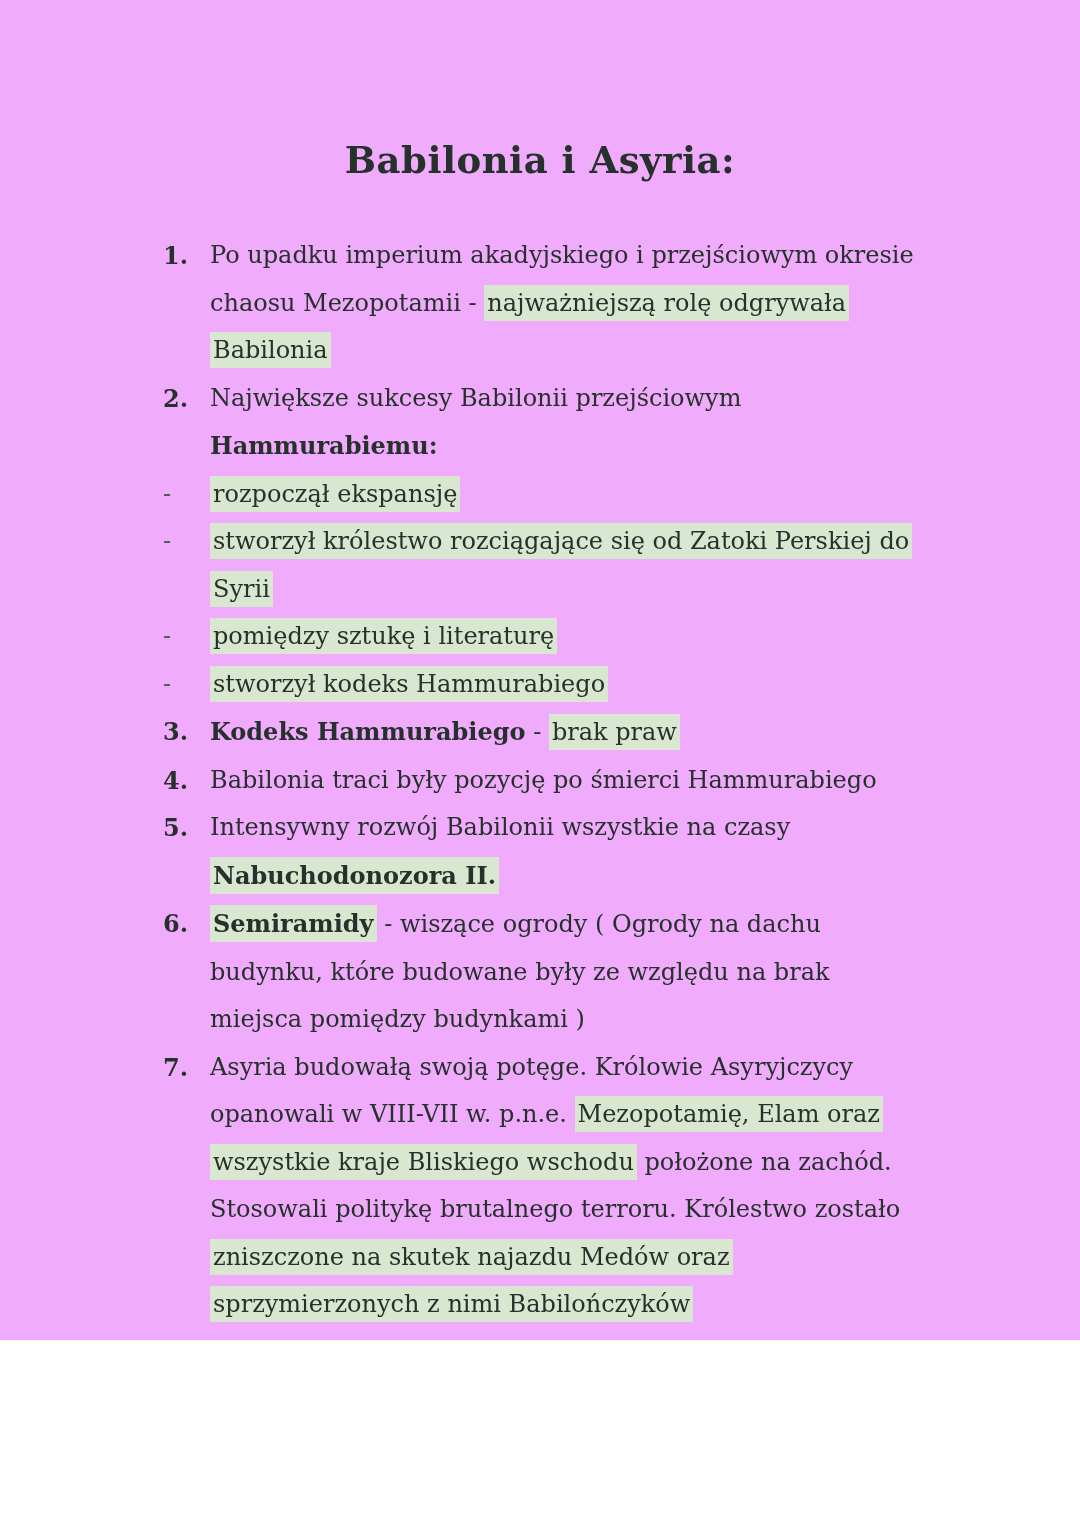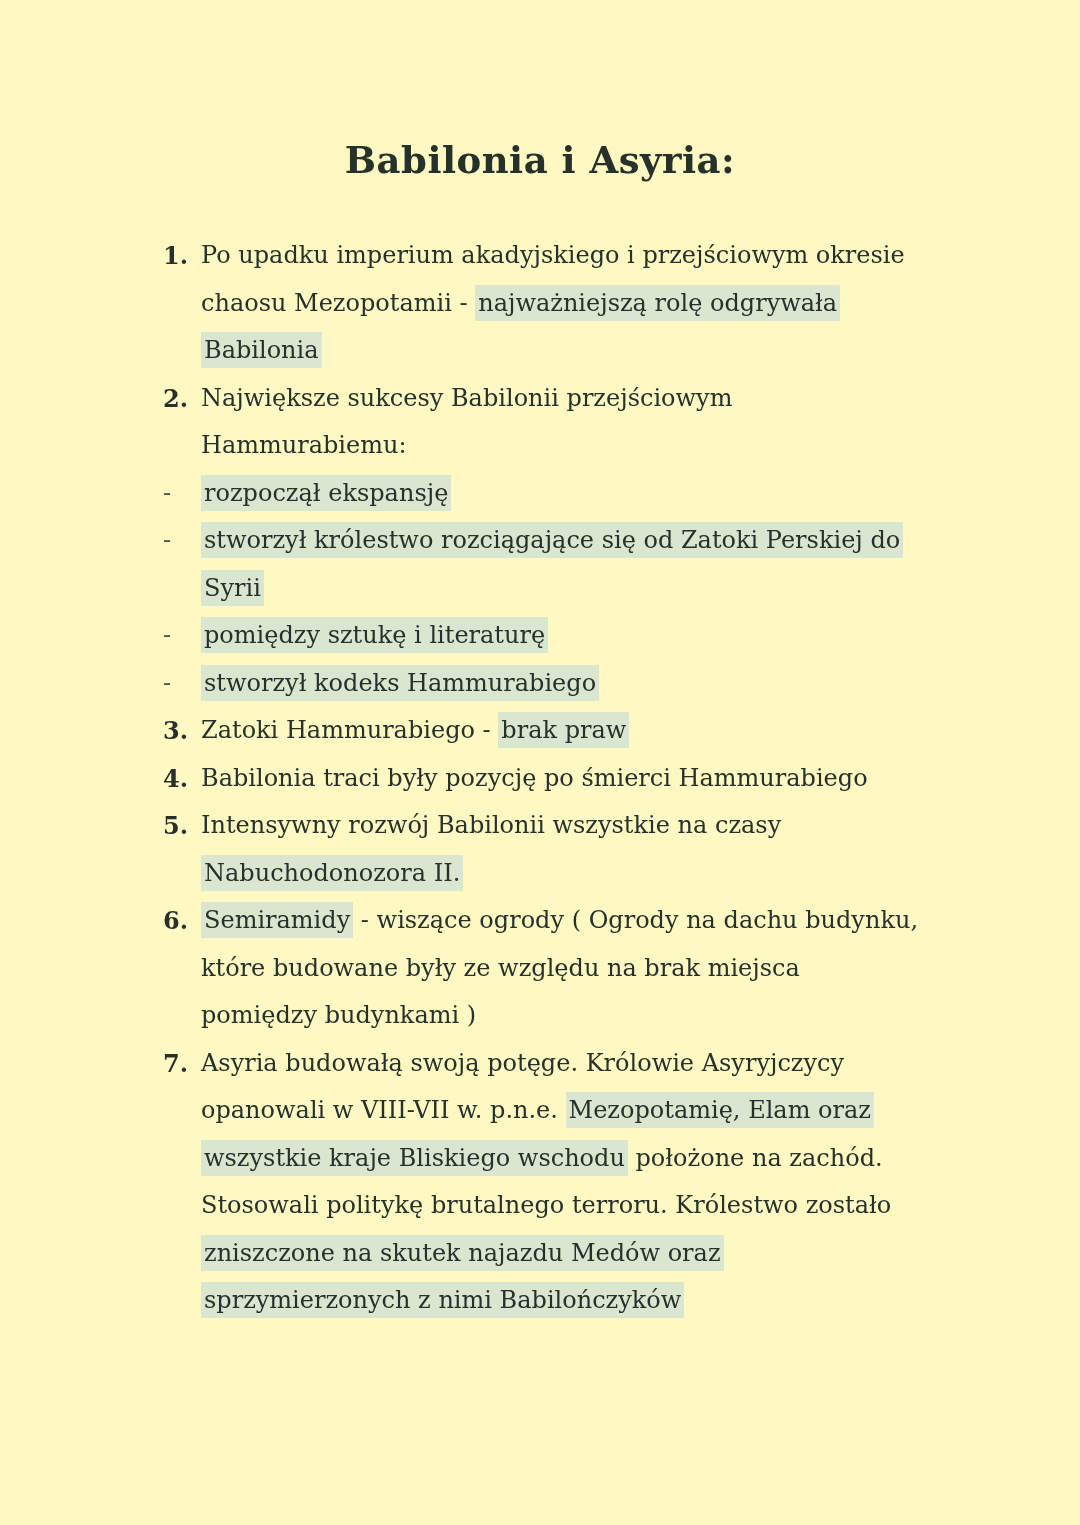--- a/index.html
+++ b/index.html
@@ -3,22 +3,22 @@
 <meta charset="utf-8">
 <style>
   html, body {
     margin: 0;
     padding: 0;
     background: #ffffff;
   }
   .page {
     position: relative;
     width: 1080px;
-    height: 1525px;
-    background: #fef9c3;
+    height: 1340px;
+    background: #f0abfc;
     font-family: "DejaVu Serif", "Liberation Serif", serif;
     color: var(--text-color, #26312b);
     box-sizing: border-box;
     overflow: hidden;
   }
   .title {
     text-align: center;
     padding-top: 138px;
     font-size: 37px;
     font-weight: 700;
@@ -38,29 +38,30 @@
     width: 38px;
     flex: 0 0 38px;
     font-weight: 700;
   }
   .marker.dash {
     font-weight: 400;
     color: #4a554f;
   }
   .text {
     flex: 1;
+    margin-left: 9px;
   }
   .hl {
     background: var(--hl-color, #d9e7d1);
     padding: 4px 3px;
     box-decoration-break: clone;
     -webkit-box-decoration-break: clone;
   }
   .b {
-    font-weight: 400;
+    font-weight: 700;
   }
 </style>
 </head>
 <body>
 
 <div class="page">
   <div class="title">Babilonia i Asyria:</div>
   <div class="list">
       <div class="item">
         <span class="marker">1.</span>
@@ -81,21 +82,21 @@
       <div class="item">
         <span class="marker dash">-</span>
         <div class="text"><span class="hl">pomiędzy sztukę i literaturę</span></div>
       </div>
       <div class="item">
         <span class="marker dash">-</span>
         <div class="text"><span class="hl">stworzył kodeks Hammurabiego</span></div>
       </div>
       <div class="item">
         <span class="marker">3.</span>
-        <div class="text"><span class=" b">Zatoki Hammurabiego</span><span class=""> - </span><span class="hl">brak praw</span></div>
+        <div class="text"><span class=" b">Kodeks Hammurabiego</span><span class=""> - </span><span class="hl">brak praw</span></div>
       </div>
       <div class="item">
         <span class="marker">4.</span>
         <div class="text"><span class="">Babilonia traci były pozycję po śmierci Hammurabiego</span></div>
       </div>
       <div class="item">
         <span class="marker">5.</span>
         <div class="text"><span class="">Intensywny rozwój Babilonii wszystkie na czasy </span><span class="hl b">Nabuchodonozora II.</span></div>
       </div>
       <div class="item">

